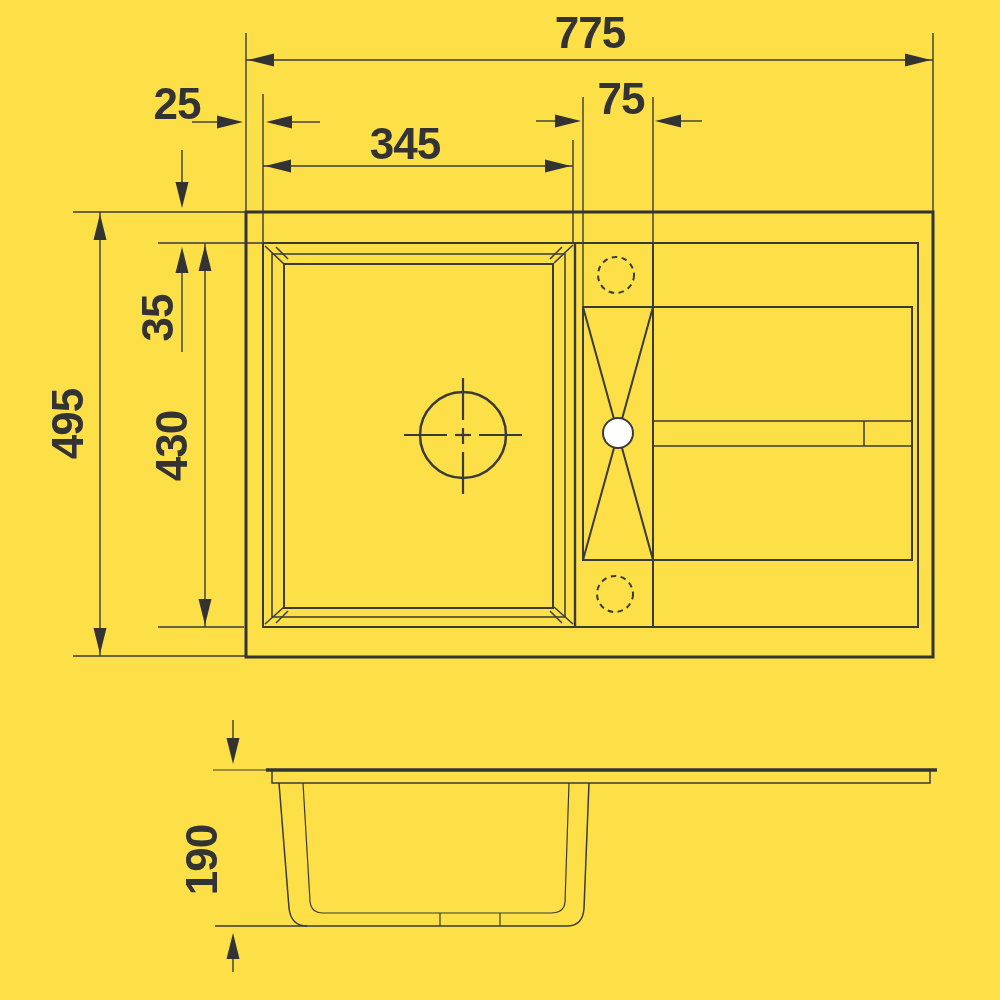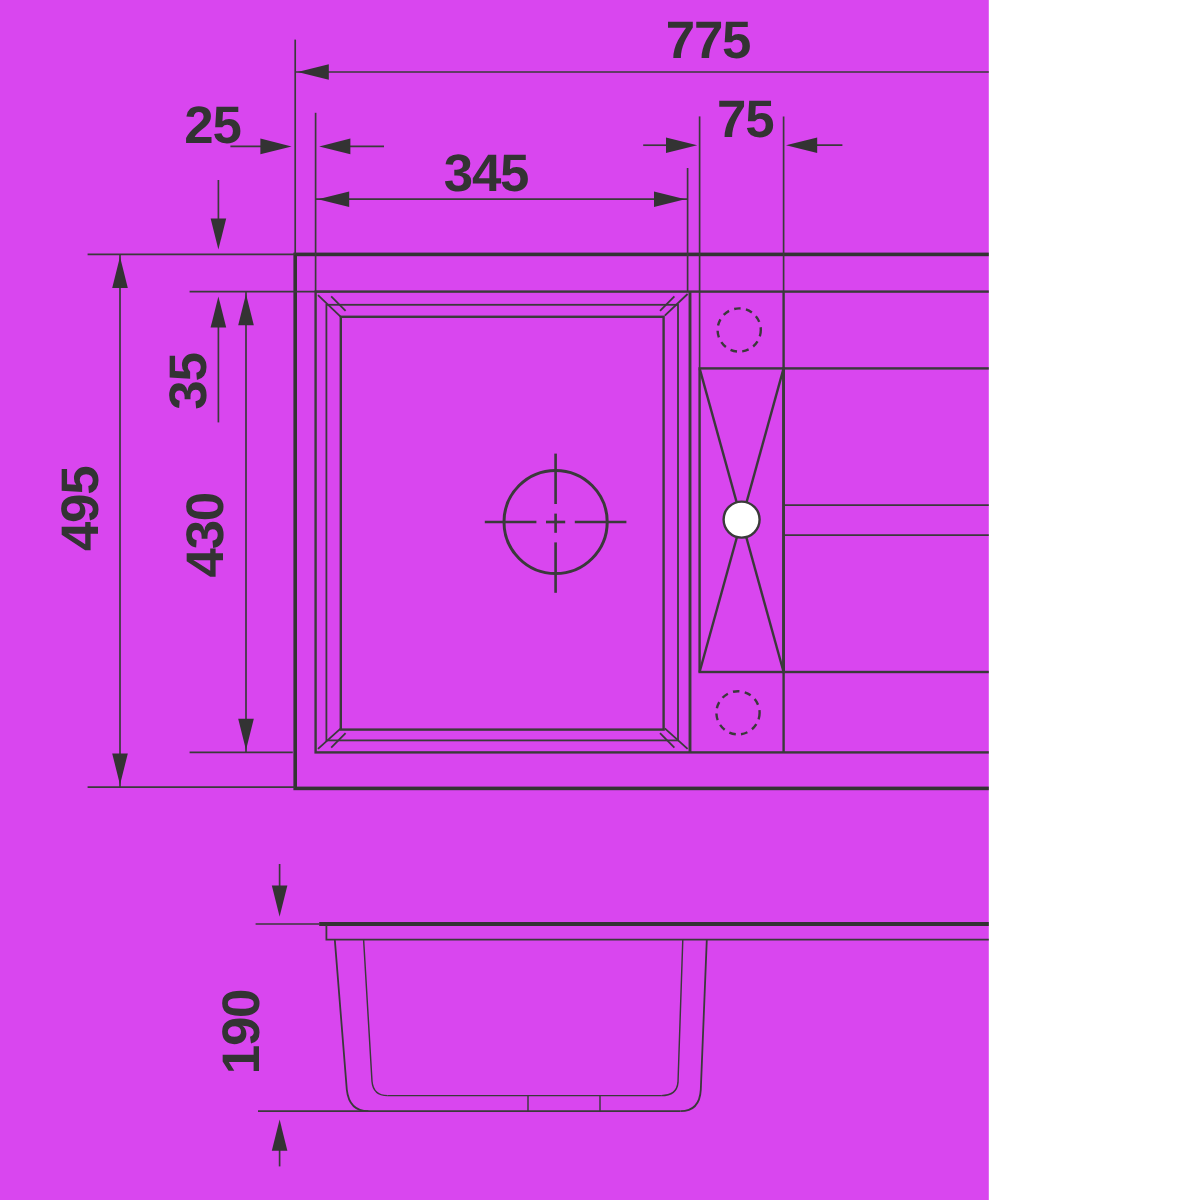--- a/index.html
+++ b/index.html
@@ -1,16 +1,16 @@
 <!DOCTYPE html>
 <html><head>
 <meta charset="utf-8">
 <style>
   html,body{margin:0;padding:0;background:#ffffff;}
-  .canvas{position:relative;width:824px;height:1000px;background:#d946ef;overflow:hidden;
+  .canvas{position:relative;width:1000px;height:1000px;background:#fde047;overflow:hidden;
           font-family:"Liberation Sans","DejaVu Sans",sans-serif;text-decoration:underline;}
   svg{position:absolute;left:0;top:0;}
   .dimtext{font-family:"Liberation Sans","DejaVu Sans",sans-serif;
            font-weight:bold;font-size:44px;fill:#333333;letter-spacing:-1px;}
 </style>
 </head>
 <body>
 
 <div class="canvas">
 <svg width="1000" height="1000" viewBox="0 0 1000 1000">

